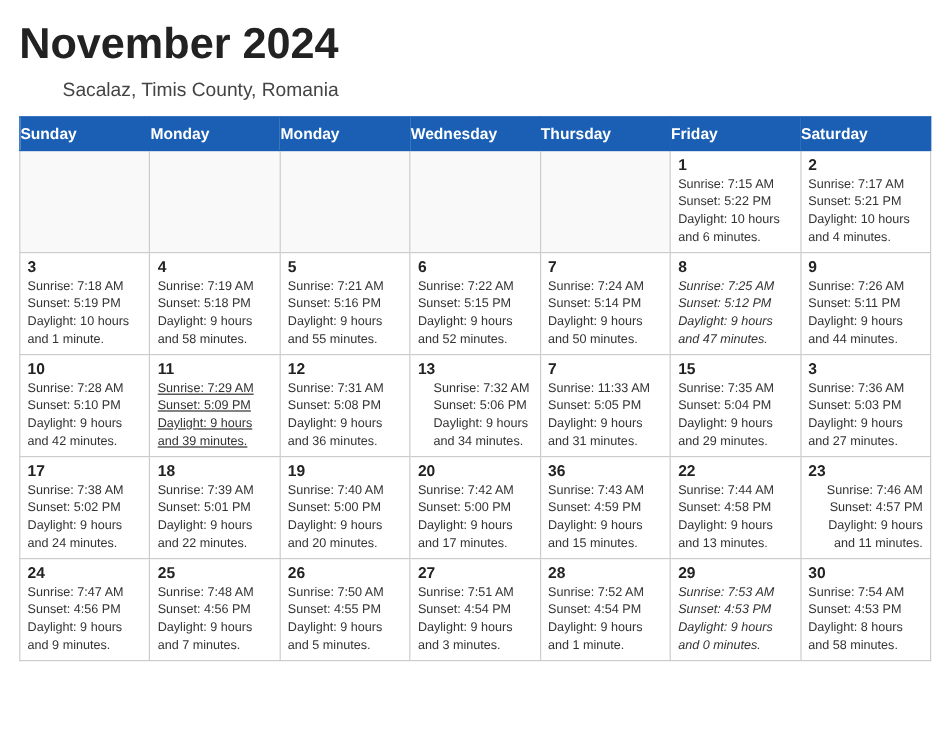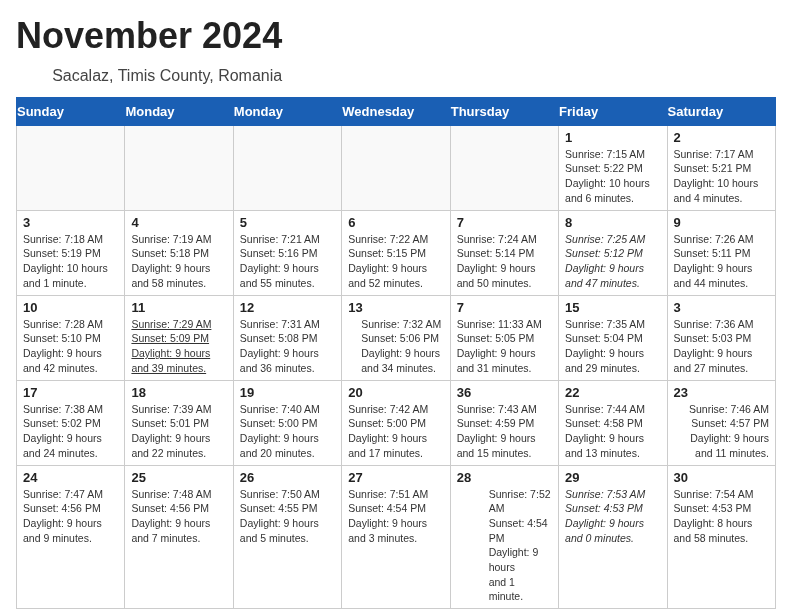--- a/index.html
+++ b/index.html
@@ -309,21 +309,21 @@
         </td>
         <td>
           <div class="day-number">27</div>
           <div class="day-info" style="white-space: pre-line;">Sunrise: 7:51 AM
 Sunset: 4:54 PM
 Daylight: 9 hours
 and 3 minutes.</div>
         </td>
         <td>
           <div class="day-number">28</div>
-          <div class="day-info" style="white-space: pre-line; margin-left: 32px;">Sunrise: 7:52 AM
+          <div class="day-info" style="white-space: pre-line;">Sunrise: 7:52 AM
 Sunset: 4:54 PM
 Daylight: 9 hours
 and 1 minute.</div>
         </td>
         <td>
           <div class="day-number">29</div>
           <div class="day-info" style="white-space: pre-line; font-style: italic;">Sunrise: 7:53 AM
 Sunset: 4:53 PM
 Daylight: 9 hours
 and 0 minutes.</div>

